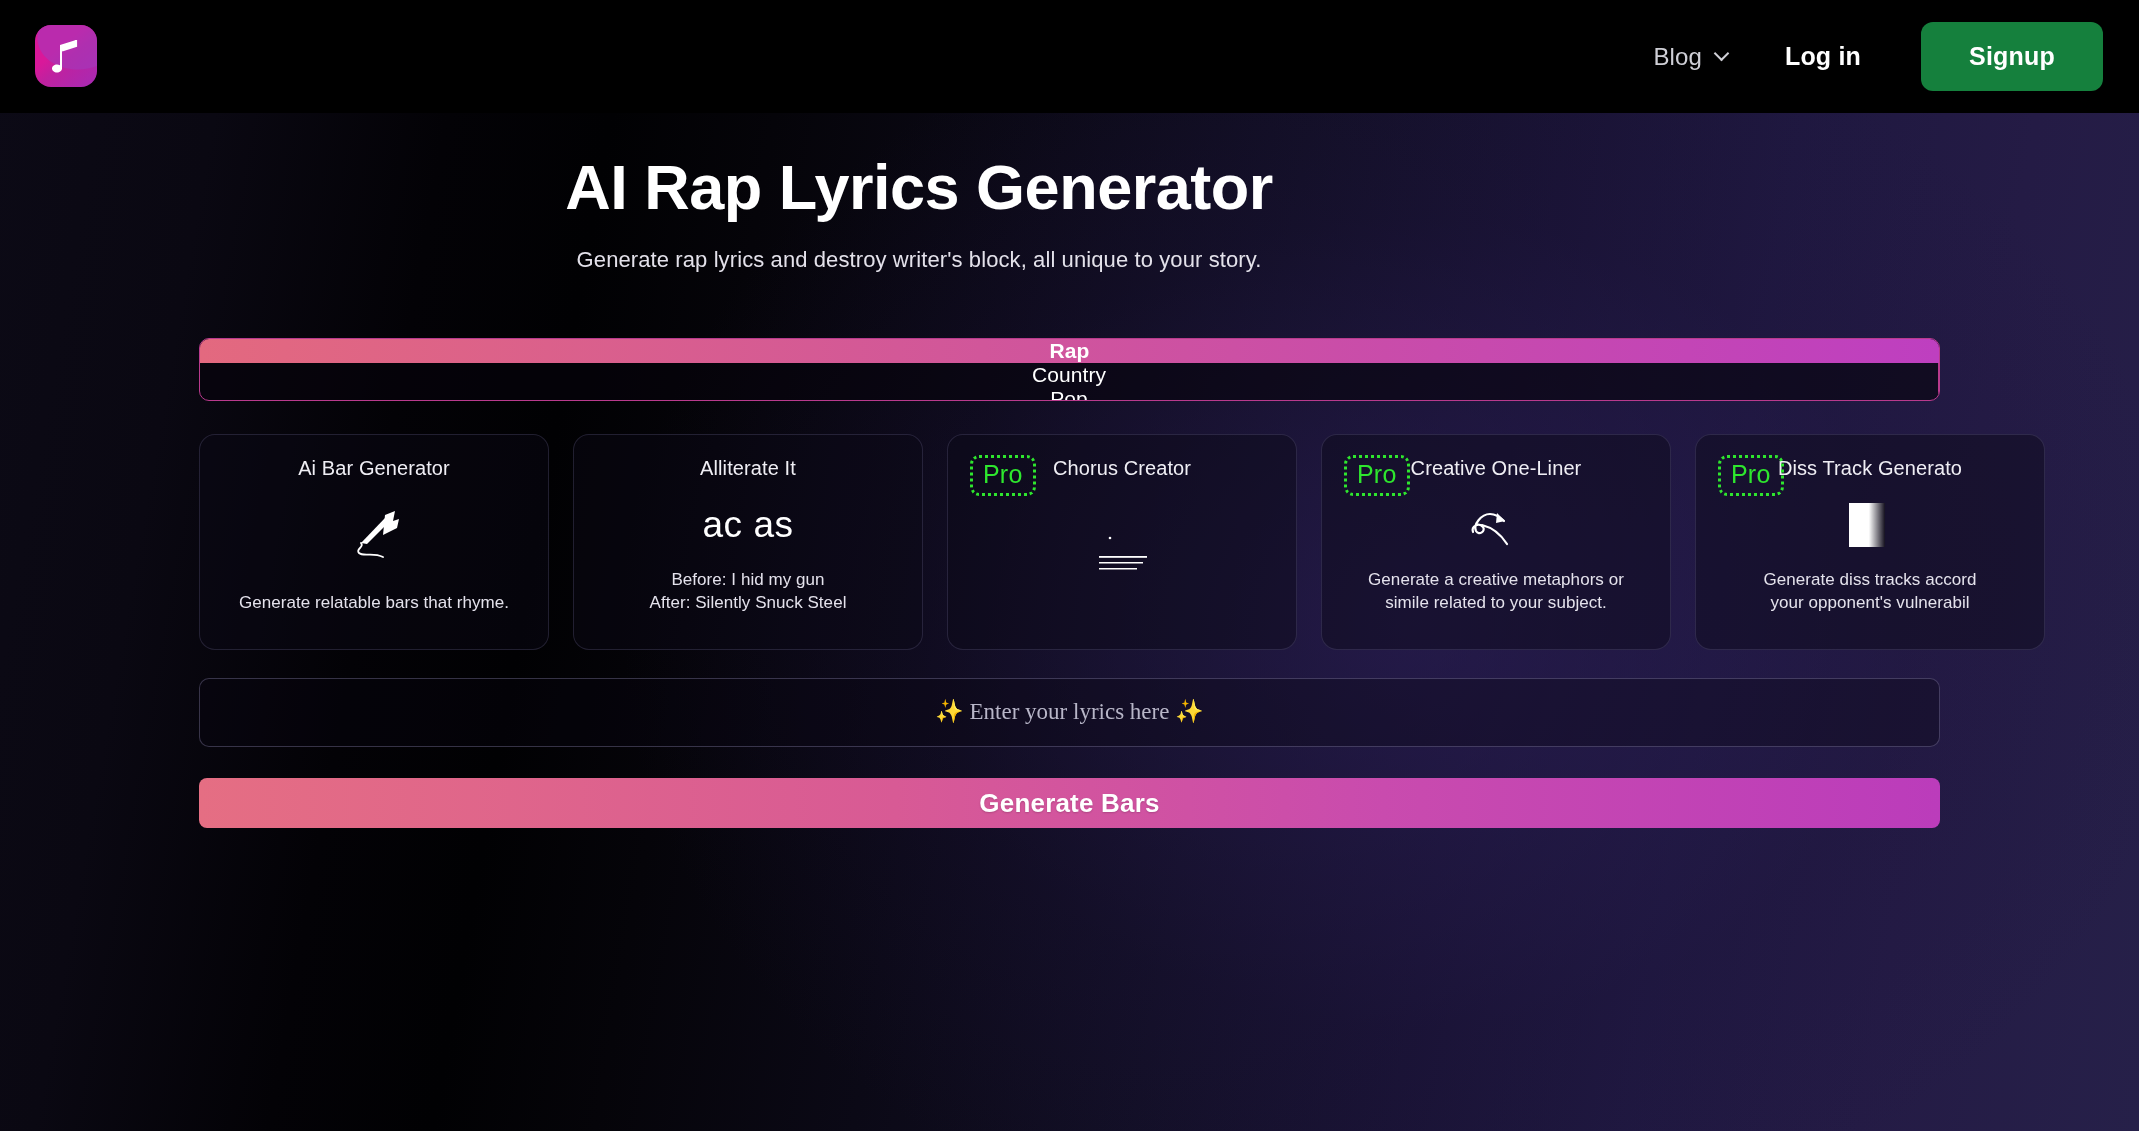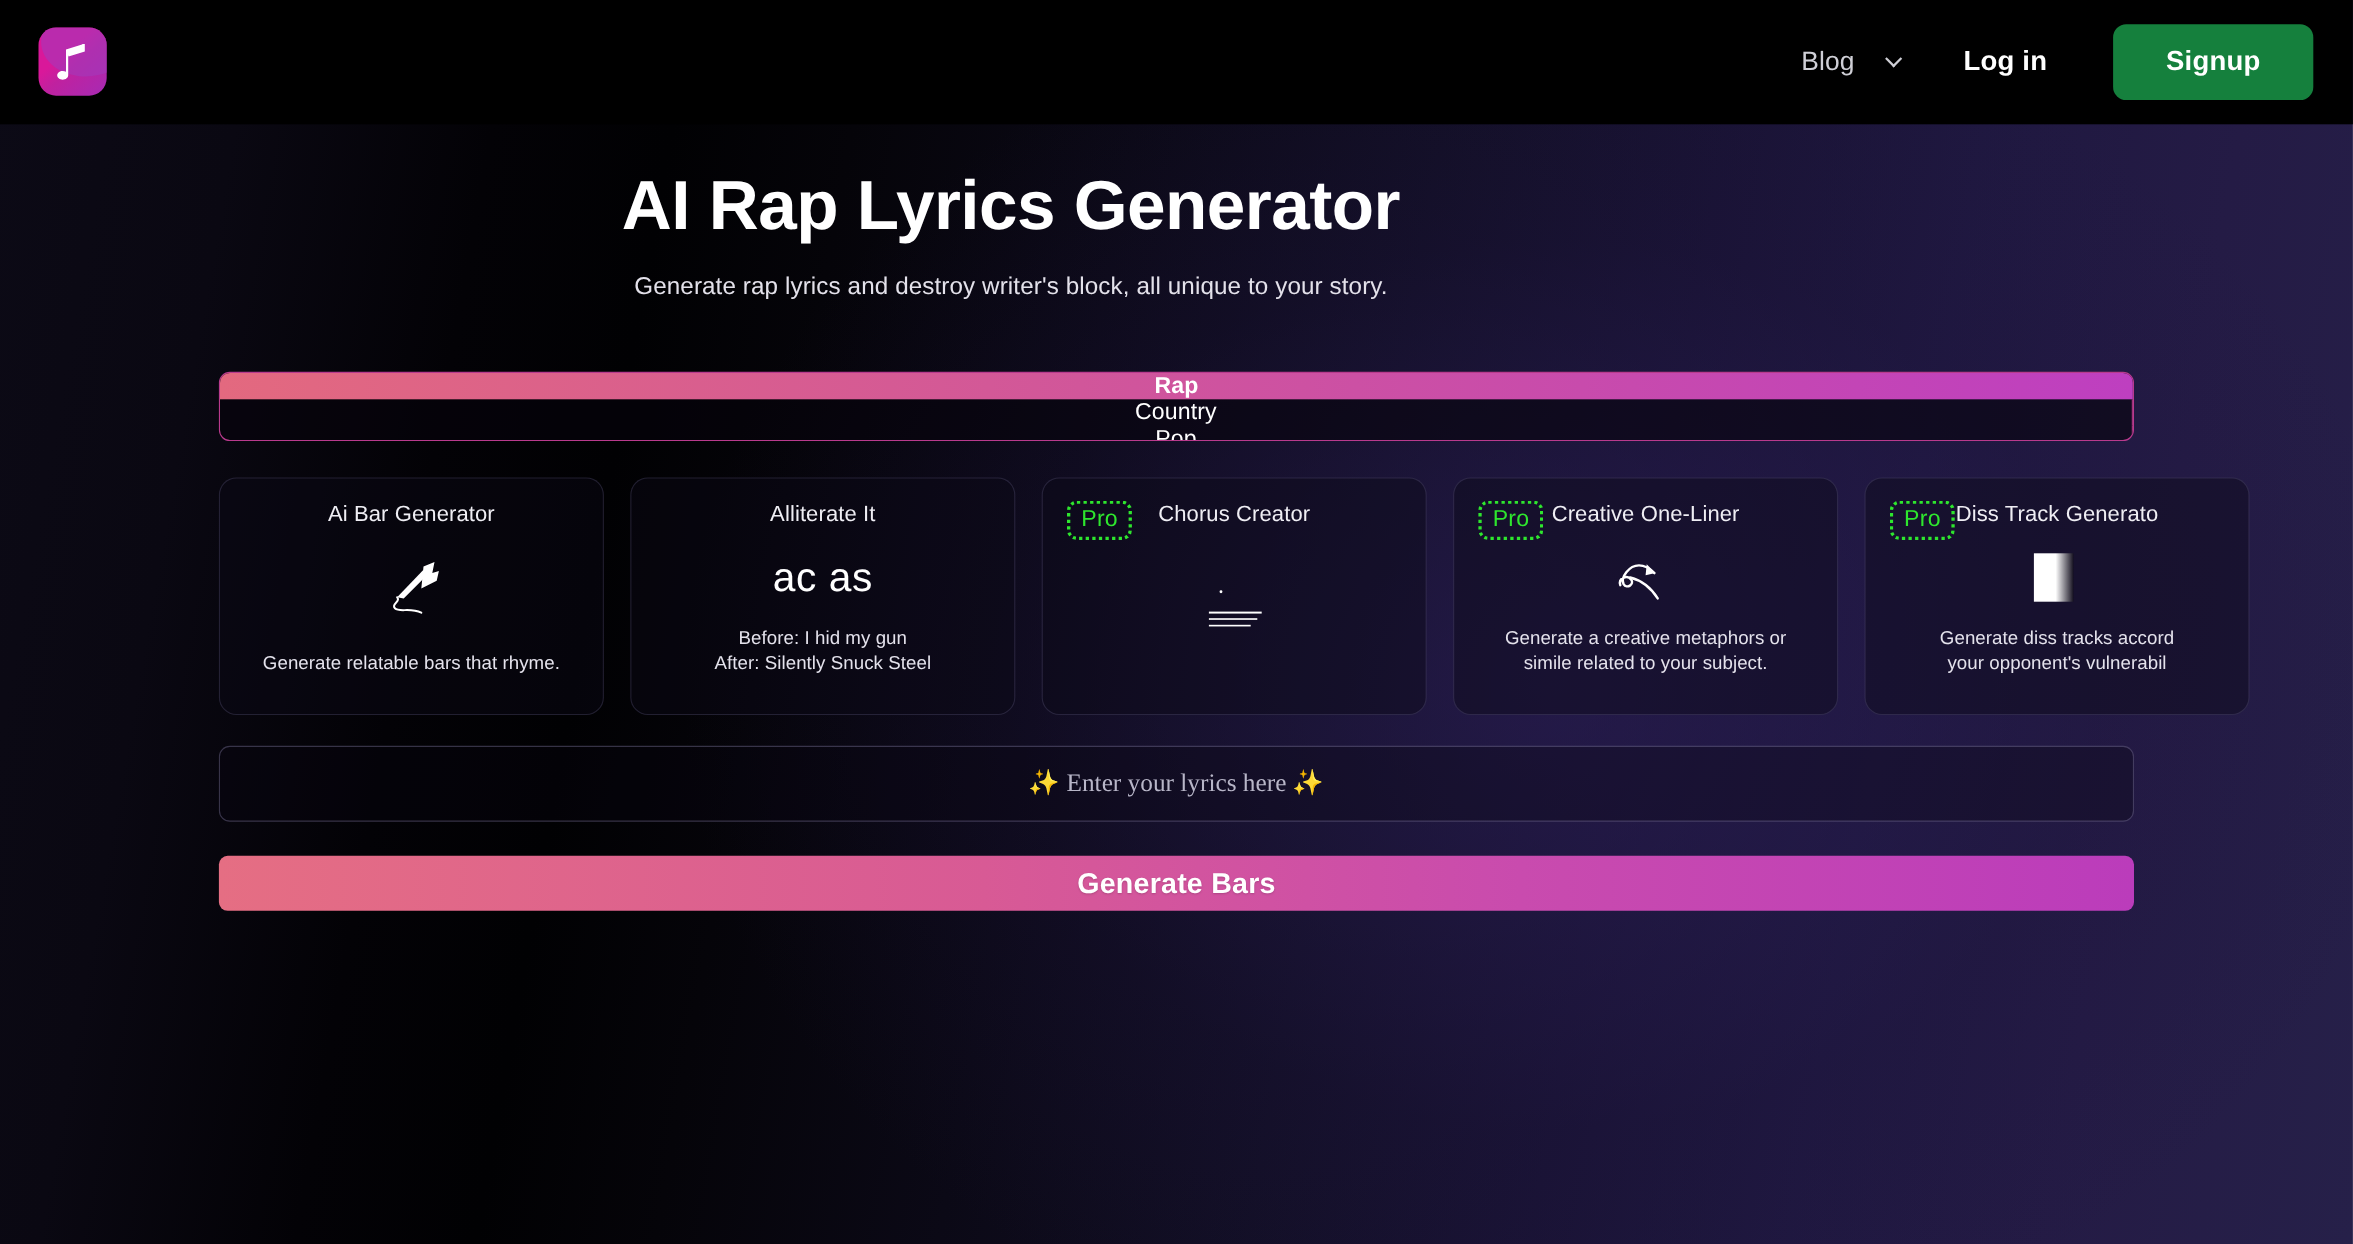--- a/index.html
+++ b/index.html
@@ -72,21 +72,21 @@
     top: 0;
     height: 113px;
     display: flex;
     align-items: center;
     gap: 0px;
   }
 
   .nav-blog {
     display: flex;
     align-items: center;
-    gap: 29px;
+    gap: 13px;
     color: #cfcfd6;
     font-size: 24px;
     font-weight: 400;
     padding: 10px 18px;
     cursor: pointer;
     letter-spacing: 0.1px;
   }
   .chev {
     width: 14px; height: 14px;
     position: relative;
@@ -215,21 +215,21 @@
     letter-spacing: 0.1px;
     white-space: nowrap;
   }
   .pro-badge {
     position: absolute;
     left: 22px;
     top: 20px;
     color: #2ee62e;
     border: 3px dotted #2ee62e;
     border-radius: 9px;
-    font-size: 21px;
+    font-size: 25px;
     padding: 1px 10px 3px;
     line-height: 1.25;
     letter-spacing: 0.2px;
   }
   .card-icon {
     flex: 1;
     display: flex;
     align-items: center;
     justify-content: center;
     width: 100%;

